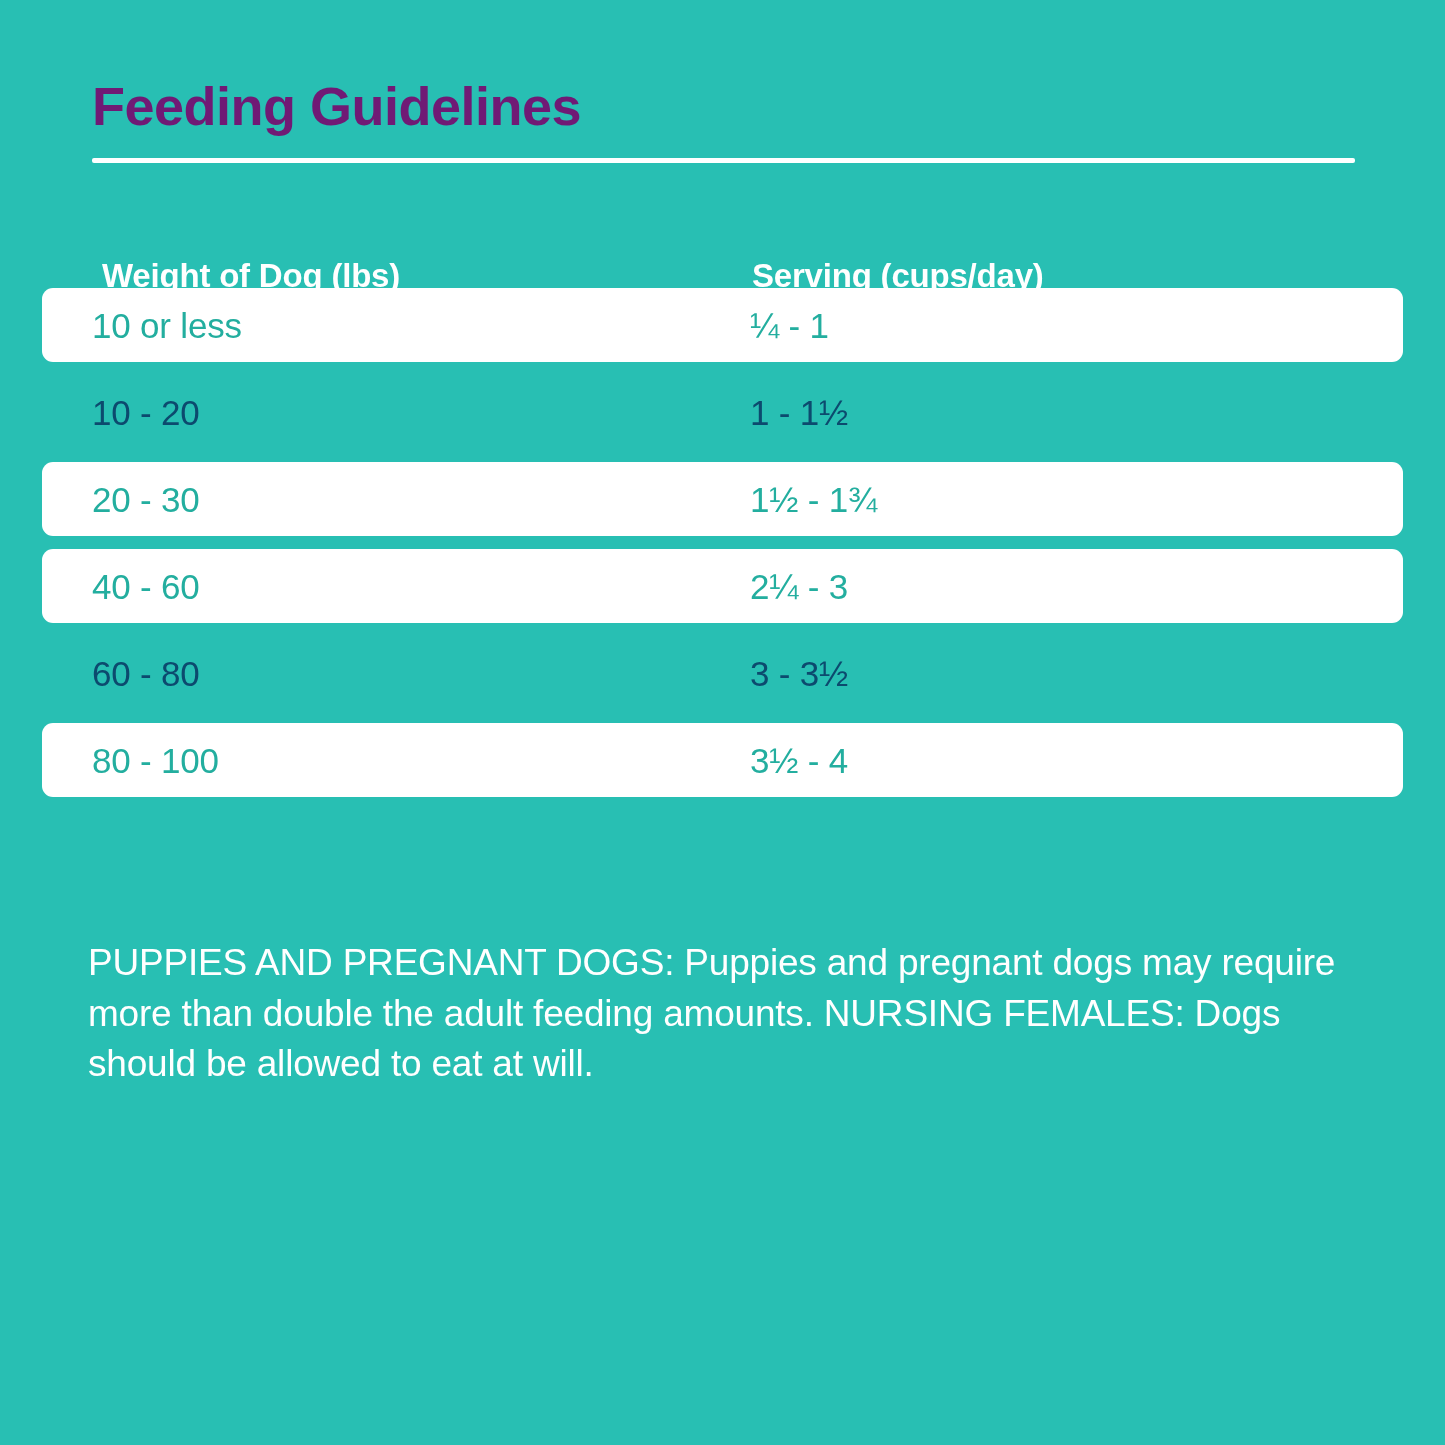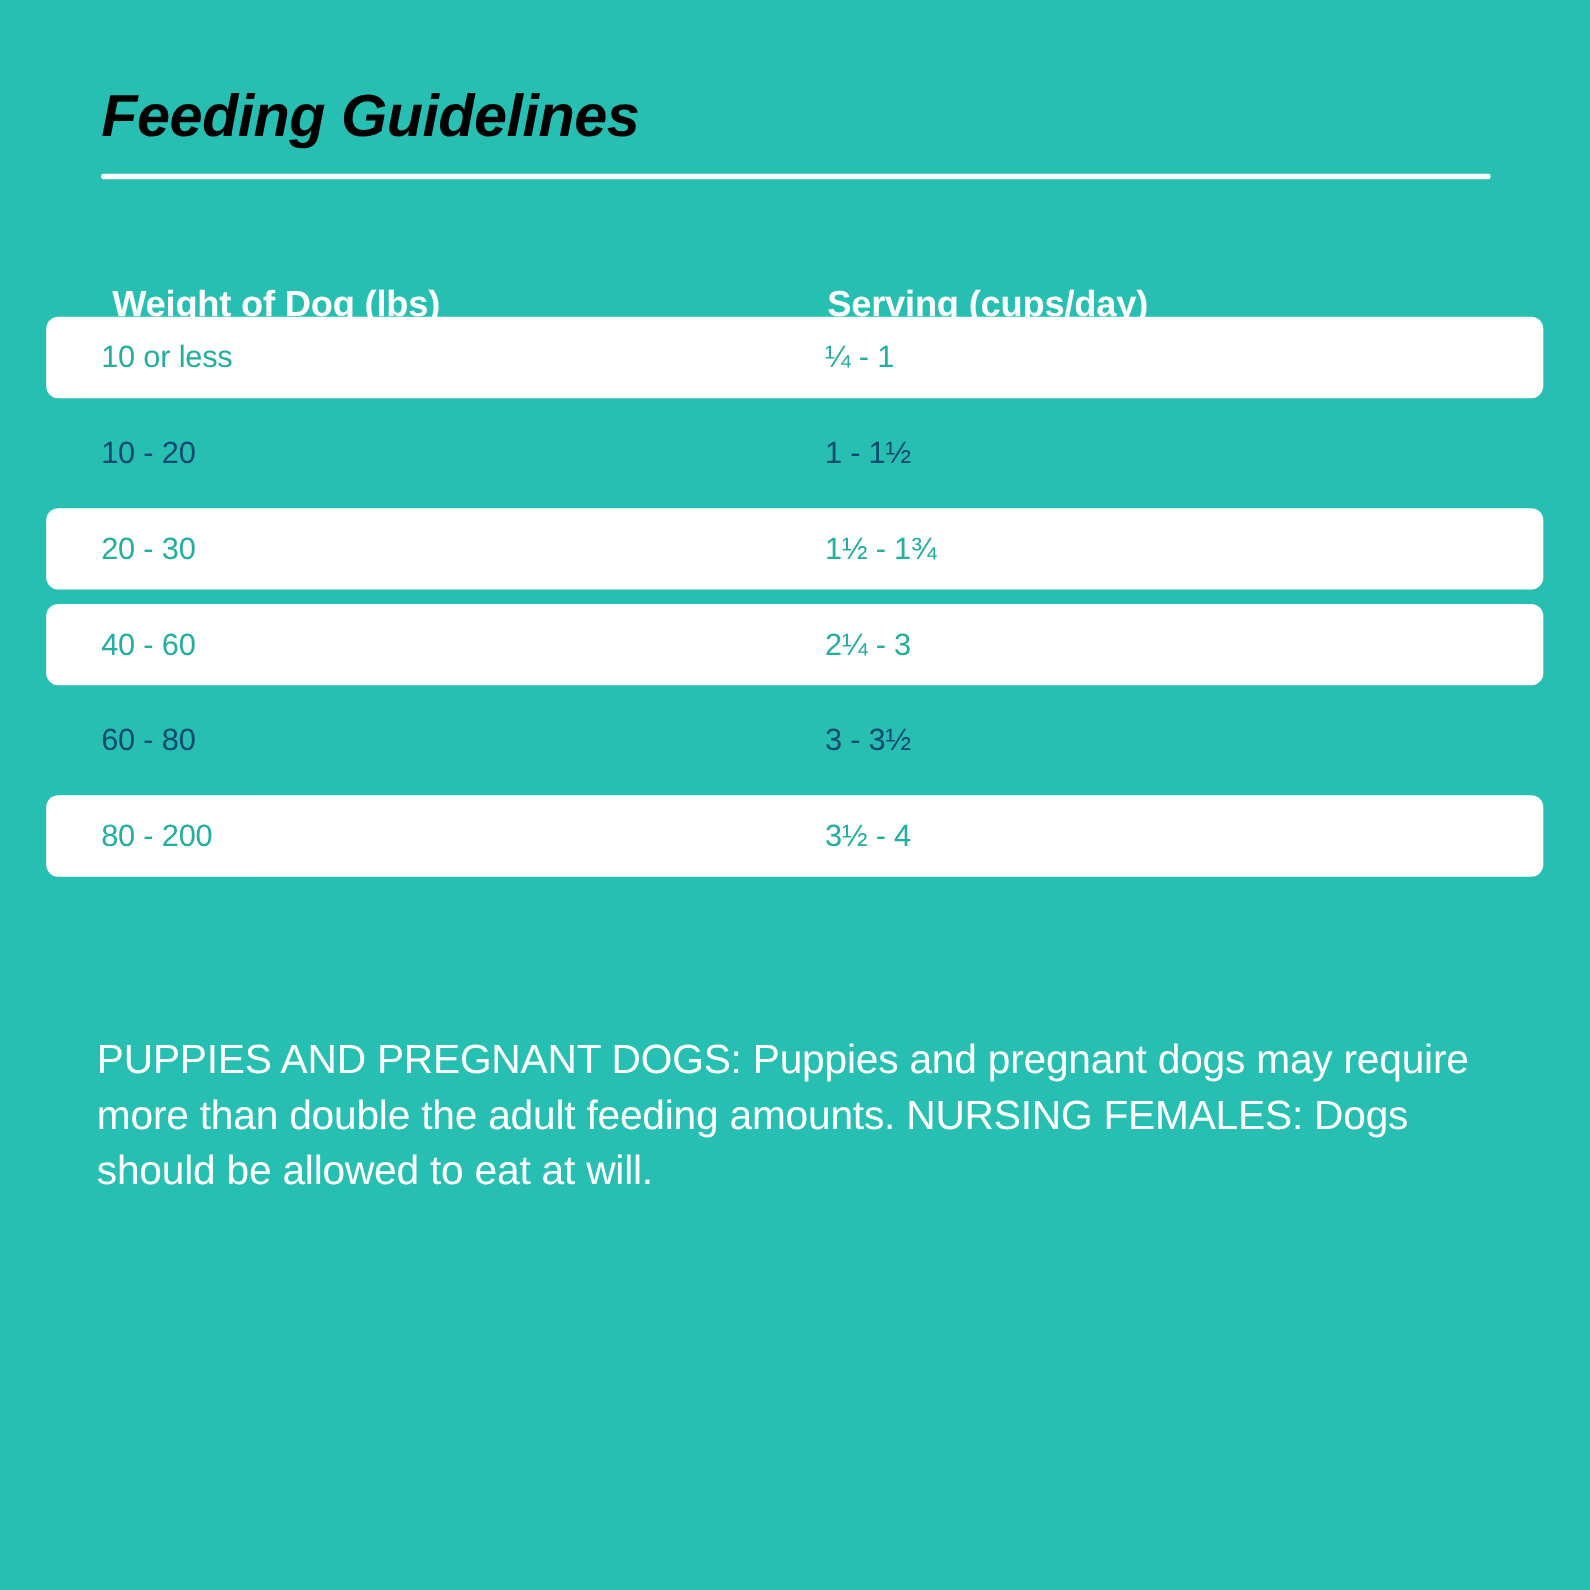--- a/index.html
+++ b/index.html
@@ -24,27 +24,26 @@
 
   
   .title-block {
     position: absolute;
     left: 92px;
     top: 78px;
     width: 1264px;
   }
 
   .page-title {
-    color: #000000;
+    color: #701a75;
     font-size: 54px;
     font-weight: bold;
     letter-spacing: -0.5px;
     line-height: 1.05;
     white-space: nowrap;
-    font-style: italic;
   }
 
   .title-rule {
     margin-top: 23px;
     width: 1263px;
     height: 5px;
     background: #ffffff;
     border-radius: 2px;
   }
 
@@ -94,21 +93,21 @@
     border-radius: 11px;
   }
 
   .row.alt .band {
     background: #ffffff;
   }
 
   .row .cell {
     position: relative;
     z-index: 2;
-    font-size: 28px;
+    font-size: 35px;
     font-weight: 500;
     letter-spacing: -0.2px;
     white-space: nowrap;
     line-height: 1;
     margin-top: -13px;
   }
 
   .row .cell.weight {
     position: absolute;
     left: 92px;
@@ -181,21 +180,21 @@
     </div>
 
     <div class="row plain">
       <div class="band"></div>
       <div class="cell weight">60 - 80</div>
       <div class="cell serving">3 - 3½</div>
     </div>
 
     <div class="row alt">
       <div class="band"></div>
-      <div class="cell weight">80 - 200</div>
+      <div class="cell weight">80 - 100</div>
       <div class="cell serving">3½ - 4</div>
     </div>
 
   </div>
 
   <div class="footnote"><b>PUPPIES AND PREGNANT DOGS:</b><span> Puppies and pregnant dogs may require more than double the adult feeding amounts. </span><b>NURSING FEMALES:</b><span> Dogs should be allowed to eat at will.</span></div>
 
 </div>
 
 </body></html>

